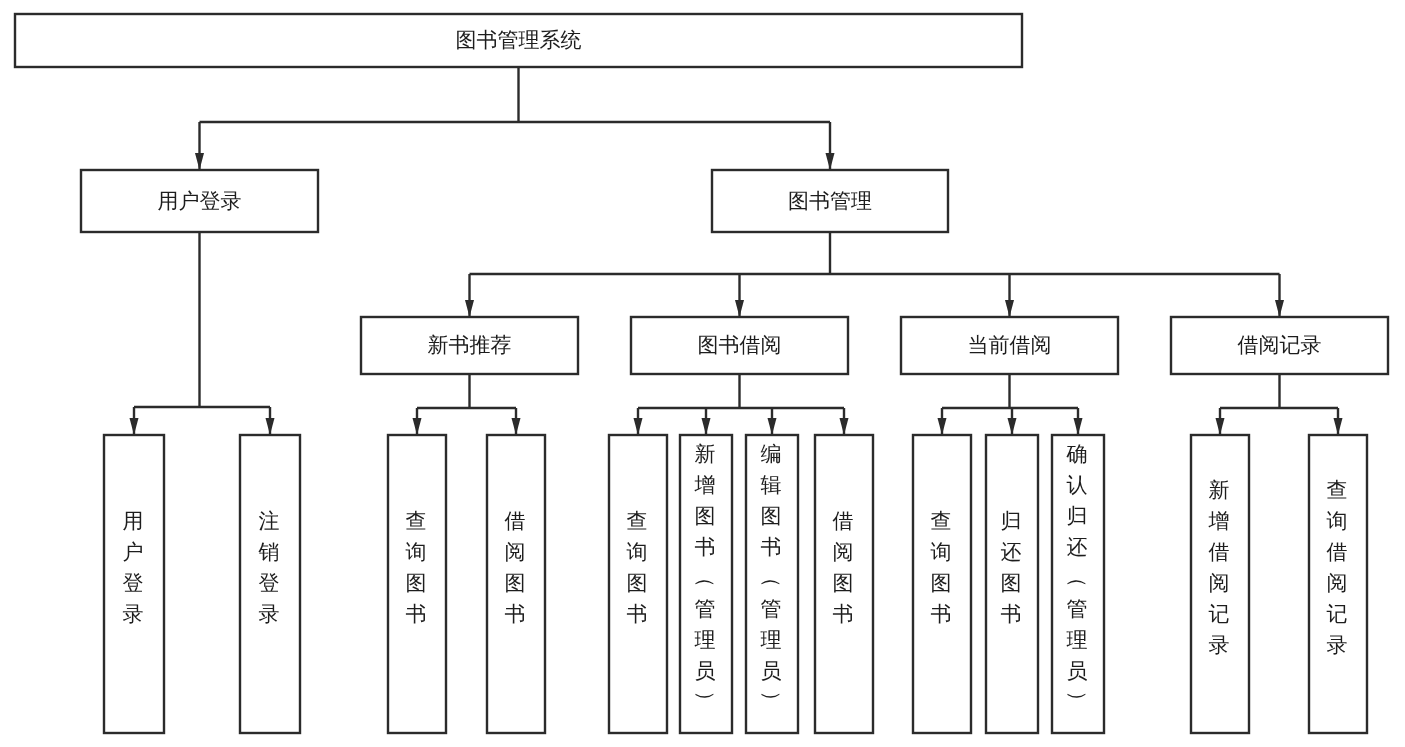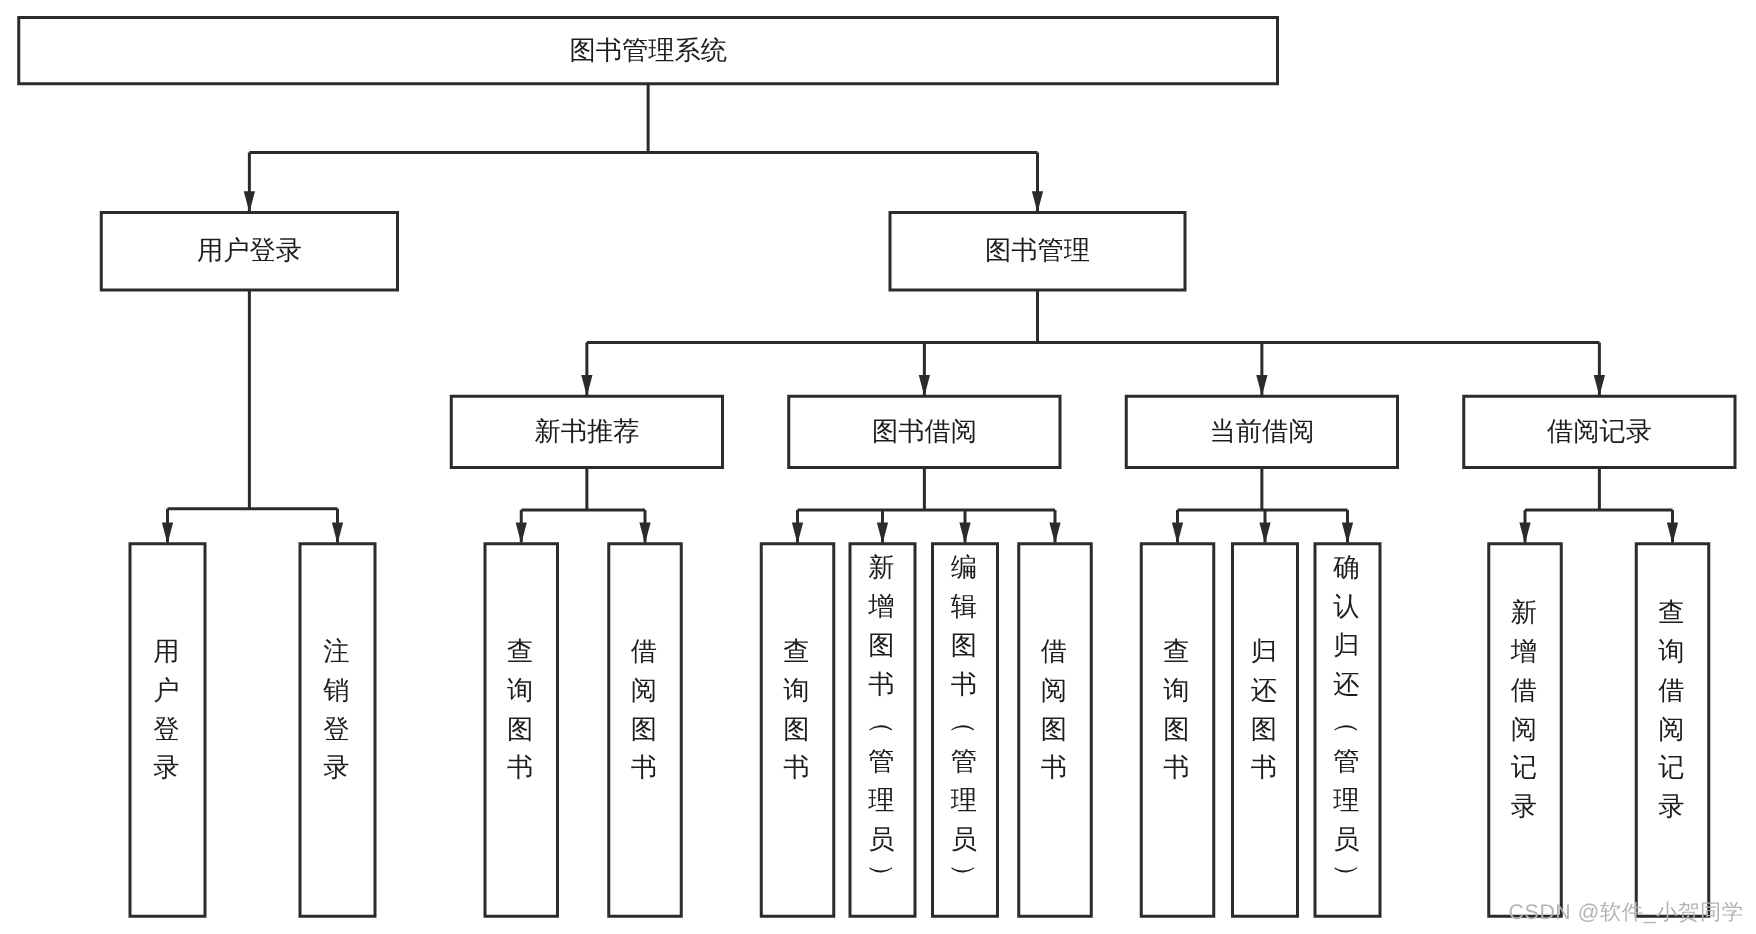--- a/index.html
+++ b/index.html
@@ -264,14 +264,13 @@
           <rect x="1309" y="435" width="58" height="298" class="node-rect"></rect>
           <text x="1338" y="497" class="leaf-label">查</text>
           <text x="1338" y="528" class="leaf-label">询</text>
           <text x="1338" y="559" class="leaf-label">借</text>
           <text x="1338" y="590" class="leaf-label">阅</text>
           <text x="1338" y="621" class="leaf-label">记</text>
           <text x="1338" y="652" class="leaf-label">录</text>
         </g>
       </g>
   </svg>
-  <div class="watermark">CSDN @软件_小贺同学</div>
 </div>
 
 </body></html>

